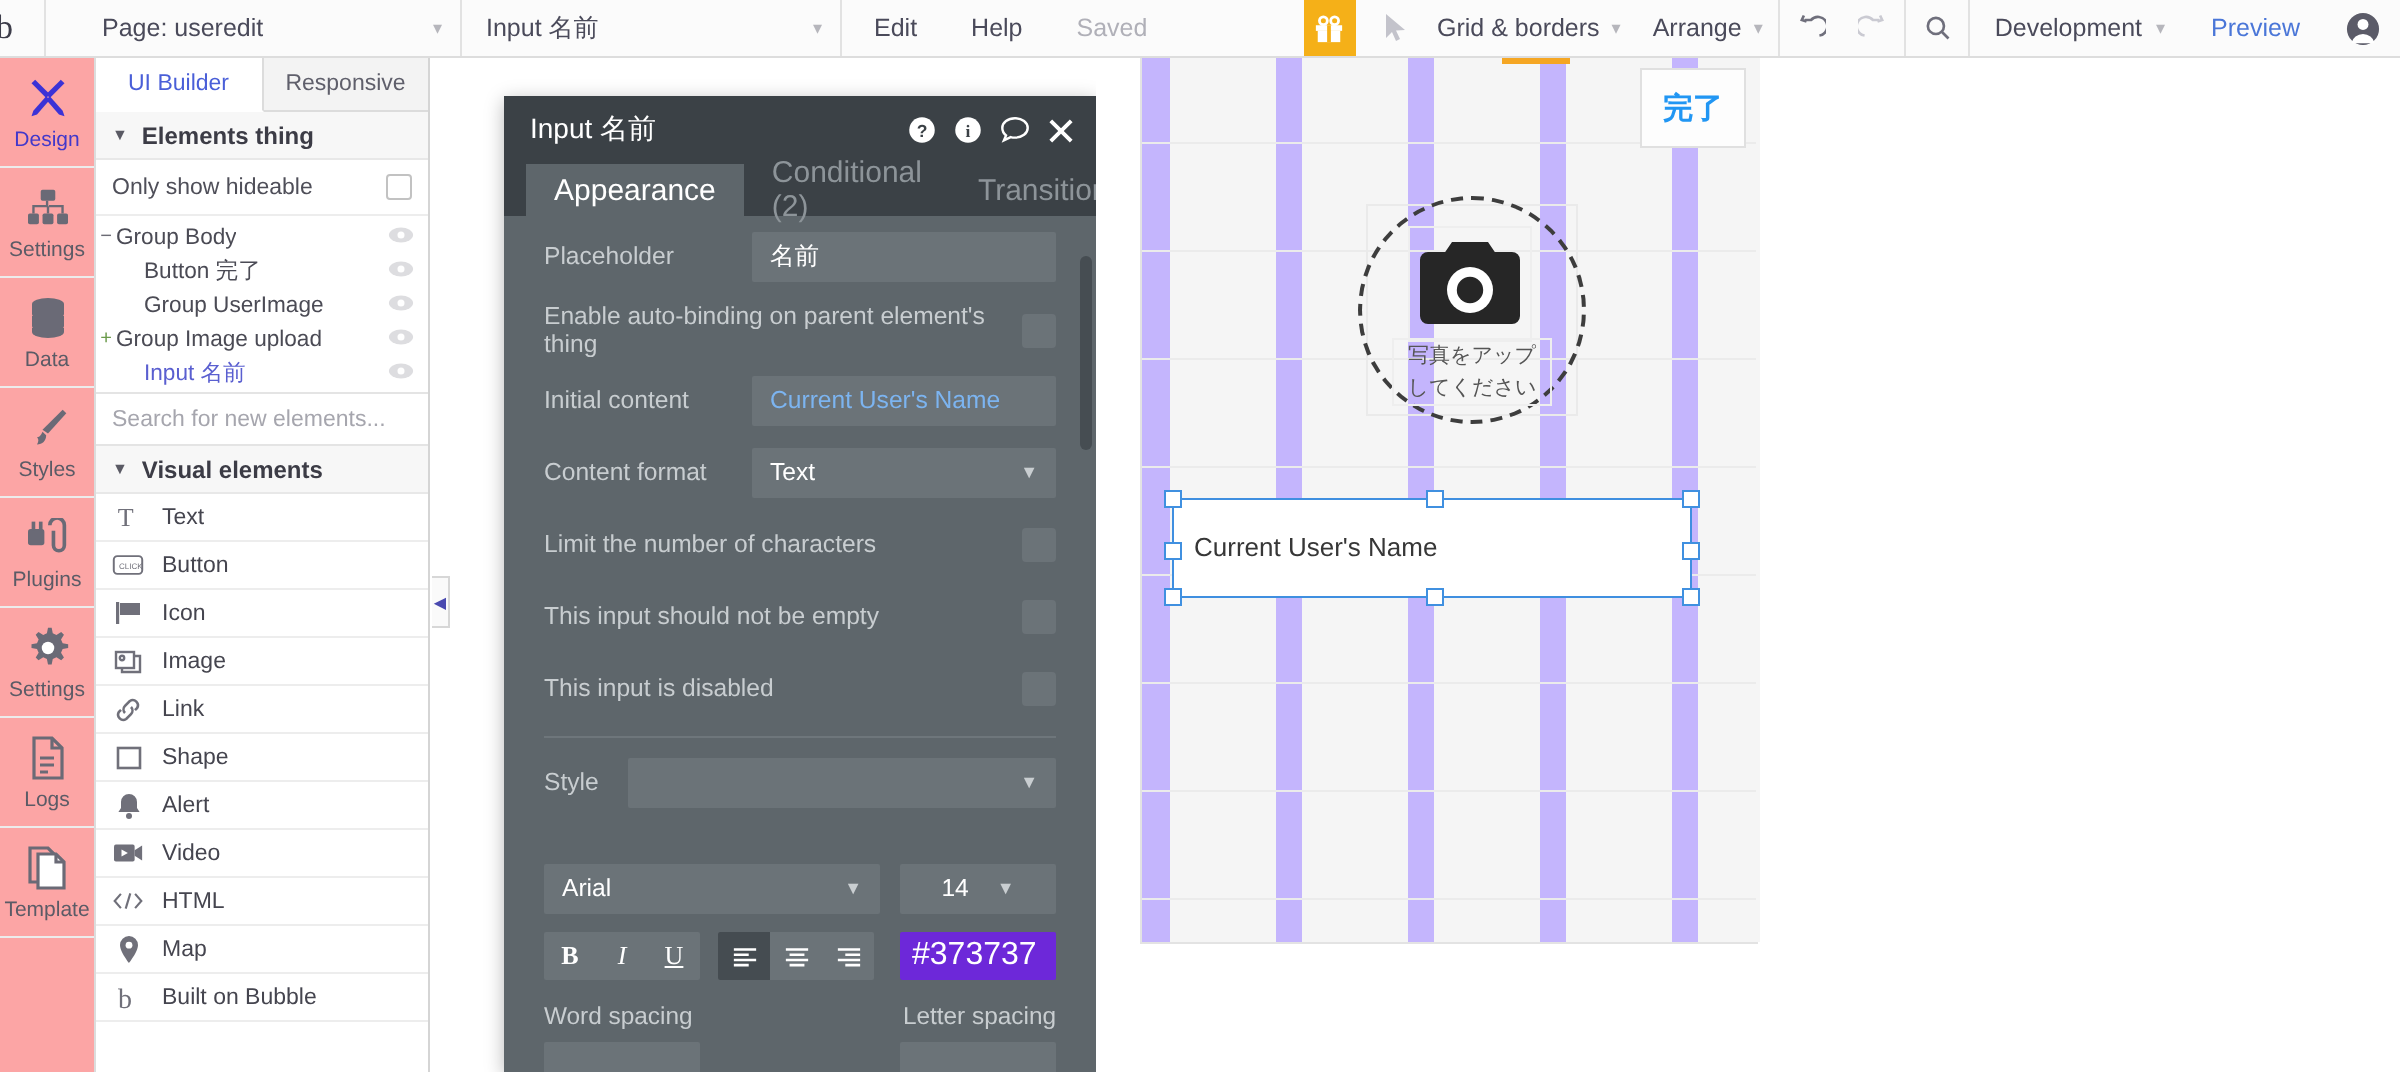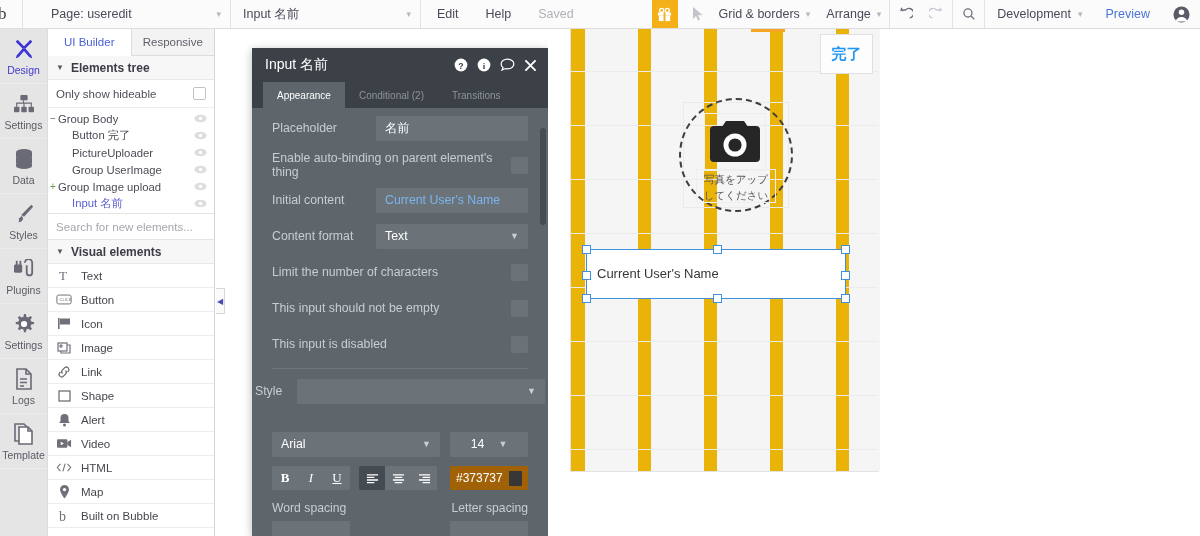--- a/index.html
+++ b/index.html
@@ -45,21 +45,21 @@
   .tb-ico-btn {
     width: 31px; display: flex; align-items: center; justify-content: center;
     cursor: pointer; align-self: stretch;
   }
   .tb-preview { color: #4a76d8; }
   .tb-avatar { display: flex; align-items: center; padding: 0 10px; cursor: pointer; }
 
   
   #rail {
     position: absolute; left: 0; top: 29px; width: 48px; height: 507px;
-    background: #e5e5e5; border-right: 1px solid #dcdcdc;
+    background: #fca5a5; border-right: 1px solid #dcdcdc;
   }
   .rail-item {
     height: 55px; display: flex; flex-direction: column;
     align-items: center; justify-content: center; gap: 3px;
     border-bottom: 1px solid #ececec; cursor: pointer;
     font-size: 10.5px; color: #5b5b66;
   }
   .rail-item.active { color: #4338ca; }
   .rail-ico { height: 24px; display: flex; align-items: center; }
 
@@ -128,21 +128,21 @@
   }
   #pp-head {
     height: 34px; background: #3b4146; display: flex; align-items: center;
     padding: 0 11px 0 13px; color: #ffffff; font-size: 14px;
   }
   #pp-head .hicons { margin-left: auto; display: flex; align-items: center; gap: 9px; }
   .hicons span { cursor: pointer; display: flex; }
   #pp-tabs { height: 26px; background: #3b4146; display: flex; align-items: flex-end; padding-left: 11px; }
   .pptab {
     height: 26px; padding: 0 14px; display: flex; align-items: center;
-    font-size: 10px; color: #8d9499; cursor: pointer;
+    font-size: 15px; color: #8d9499; cursor: pointer;
   }
   .pptab.active { background: #5e666b; color: #ffffff; }
   #pp-body { position: relative; height: 428px; }
   .prow { display: flex; align-items: center; padding: 0 20px; height: 36px; }
   .plabel { font-size: 12.3px; color: #c8cdd0; }
   .pfield {
     background: #6b7378; height: 25px; border-radius: 1px;
     display: flex; align-items: center; padding: 0 9px;
     font-size: 12.3px; color: #ffffff; cursor: text;
   }
@@ -152,38 +152,38 @@
     background: #6b7378; height: 25px; border-radius: 1px;
     display: flex; align-items: center; padding: 0 9px;
     font-size: 12.3px; color: #ffffff; cursor: pointer;
   }
   .pselect .ar { margin-left: auto; font-size: 9px; color: #c9ced1; }
   .pcheck {
     margin-left: auto; width: 17px; height: 17px; background: #6b7378;
     border-radius: 2px; cursor: pointer; flex: none;
   }
   .pdiv { height: 1px; background: #6e767b; margin: 6px 20px 0 20px; }
-  .style-row { display: flex; align-items: center; padding: 0 3px; height: 44px; }
+  .style-row { display: flex; align-items: center; padding: 0 20px; height: 44px; }
   .style-row .plabel { width: 42px; }
   .style-row .pselect { flex: 1; }
   .font-row { display: flex; gap: 10px; padding: 0 20px; height: 34px; align-items: center; }
   #fontsel { width: 168px; }
   #sizesel { width: 78px; justify-content: center; }
   #sizesel .ar { margin-left: 14px; }
   .btn-row { display: flex; gap: 9px; padding: 0 20px; height: 34px; align-items: center; }
   .bgrp { display: flex; background: #6b7378; border-radius: 1px; overflow: hidden; }
   .bbtn {
     width: 26px; height: 24px; display: flex; align-items: center; justify-content: center;
     font-size: 13px; color: #ffffff; cursor: pointer;
   }
   .bbtn.on { background: #454c51; }
   .colorbox {
-    width: 78px; height: 24px; background: #a16207; border-radius: 1px;
+    width: 78px; height: 24px; background: #6d28d9; border-radius: 1px;
     display: flex; align-items: center; padding: 0 6px; gap: 6px;
-    font-size: 12px; color: #fff; cursor: pointer; margin-left: auto;
+    font-size: 16px; color: #fff; cursor: pointer; margin-left: auto;
   }
   .swatch { width: 15px; height: 15px; margin-left: auto; }
   .spacing-row { display: flex; padding: 0 20px; height: 26px; align-items: center; }
   .spacing-row .plabel { font-size: 12.2px; }
   .spacing-row .plabel.right { margin-left: auto; }
   .stub-row { display: flex; gap: 0; padding: 0 20px; height: 18px; align-items: flex-start; }
   .stub { width: 78px; height: 24px; background: #6b7378; border-radius: 1px; }
   .stub.r { margin-left: auto; }
   #pp-scroll {
     position: absolute; right: 2px; top: 0; width: 6px; height: 428px;
@@ -191,21 +191,21 @@
   }
   #pp-thumb { position: absolute; top: 20px; width: 6px; height: 97px; background: #464d52; border-radius: 3px; cursor: pointer; }
 
   
   #canvas {
     position: absolute; left: 548px; top: 29px; right: 0; bottom: 0;
     background: #ffffff; overflow: hidden;
   }
   #page {
     position: absolute; left: 22px; top: 0px; width: 309px; height: 443px;
-    background: #eab308; border-left: 1px solid #e3e3e3; border-right: 1px solid #e3e3e3;
+    background: #c4b5fd; border-left: 1px solid #e3e3e3; border-right: 1px solid #e3e3e3;
     border-bottom: 1px solid #e3e3e3;
   }
   .colstripe { position: absolute; top: 0; bottom: 0; background: #f5f5f5; }
   .hline { position: absolute; left: 0; right: 0; height: 1px; background: #ebebeb; }
   #orange {
     position: absolute; left: 180px; top: 0; width: 34px; height: 3px; background: #f5a623;
   }
   #btn-done {
     position: absolute; left: 249px; top: 5px; width: 53px; height: 40px;
     border: 1px solid #e0e0e0; background: #fdfdfd;
@@ -220,21 +220,21 @@
     position: absolute; left: 108px; top: 69px; width: 114px; height: 114px;
     border: 2px dashed #3d3d3d; border-radius: 50%;
   }
   #cam-wrap {
     position: absolute; left: 133px; top: 84px; width: 62px; height: 58px;
     border: 1px solid #eeeeee; display: flex; align-items: center; justify-content: center;
   }
   #uploadtxt {
     position: absolute; left: 125px; top: 140px; width: 80px; height: 34px;
     border: 1px solid #eeeeee; text-align: center; font-size: 10.5px;
-    color: #555; line-height: 16px; padding-top: 1px;
+    color: #555; line-height: 16px; padding-top: 1px; font-family: Liberation Mono, monospace;
   }
   #sel-input {
     position: absolute; left: 15px; top: 220px; width: 260px; height: 50px;
     border: 1px solid #3f8fe0; background: #ffffff;
   }
   #sel-input .txt { padding: 16px 0 0 10px; font-size: 13px; color: #373737; }
   .handle {
     position: absolute; width: 7px; height: 7px; background: #ffffff;
     border: 1.5px solid #4090e0; box-sizing: content-box;
   }
@@ -405,48 +405,40 @@
 </div>
 
 <div id="elpanel">
   <div id="eltabs">
     <div class="eltab active">UI Builder</div>
     <div class="eltab">Responsive</div>
   </div>
 
   <div class="sec-head">
     <span class="tri">▼</span>
-    <span>Elements tree</span>
+    <span>Elements thing</span>
   </div>
 
   <div class="hideable-row">
     <span>Only show hideable</span>
     <span class="cb"></span>
   </div>
 
   <div class="tree">
     <div class="tree-row">
       <span class="tw">−</span>
       <span class="tree-lbl">Group Body</span>
       <span class="eye"><svg width="13" height="9" viewBox="0 0 14 9" fill="#9a9aa2">
             <ellipse cx="7" cy="4.5" rx="6.5" ry="4"></ellipse>
             <circle cx="7" cy="4.5" r="1.9" fill="#ffffff"></circle>
           </svg></span>
     </div>
     <div class="tree-row" style="padding-left:14px">
       <span class="tw"></span>
       <span class="tree-lbl">Button 完了</span>
-      <span class="eye"><svg width="13" height="9" viewBox="0 0 14 9" fill="#9a9aa2">
-            <ellipse cx="7" cy="4.5" rx="6.5" ry="4"></ellipse>
-            <circle cx="7" cy="4.5" r="1.9" fill="#ffffff"></circle>
-          </svg></span>
-    </div>
-    <div class="tree-row" style="padding-left:14px">
-      <span class="tw"></span>
-      <span class="tree-lbl">PictureUploader</span>
       <span class="eye"><svg width="13" height="9" viewBox="0 0 14 9" fill="#9a9aa2">
             <ellipse cx="7" cy="4.5" rx="6.5" ry="4"></ellipse>
             <circle cx="7" cy="4.5" r="1.9" fill="#ffffff"></circle>
           </svg></span>
     </div>
     <div class="tree-row" style="padding-left:14px">
       <span class="tw"></span>
       <span class="tree-lbl">Group UserImage</span>
       <span class="eye"><svg width="13" height="9" viewBox="0 0 14 9" fill="#9a9aa2">
             <ellipse cx="7" cy="4.5" rx="6.5" ry="4"></ellipse>

